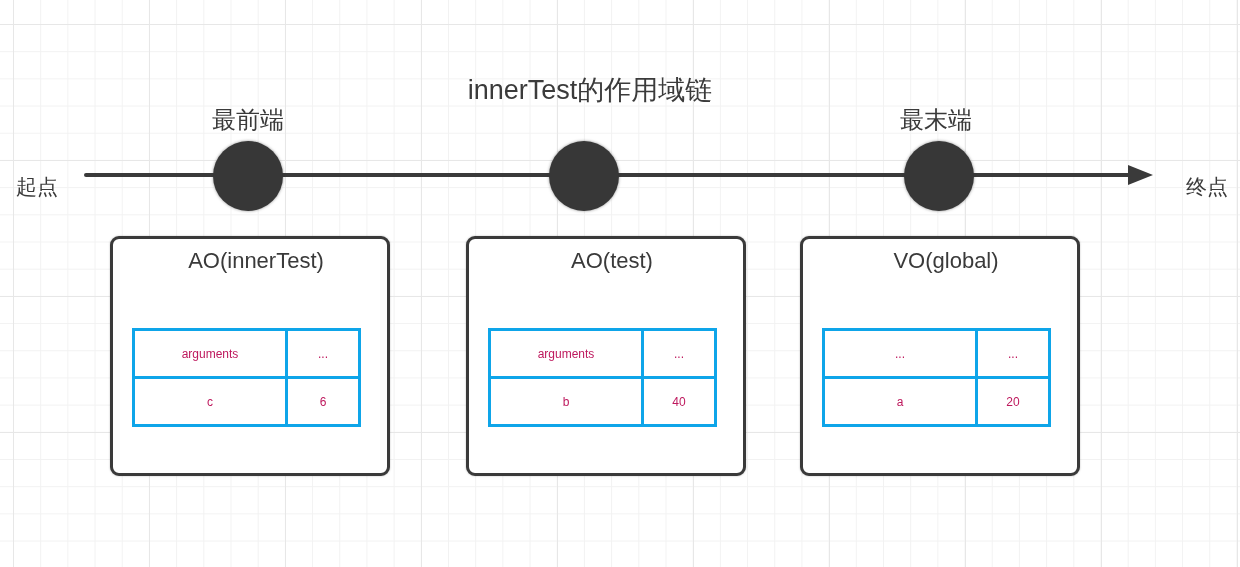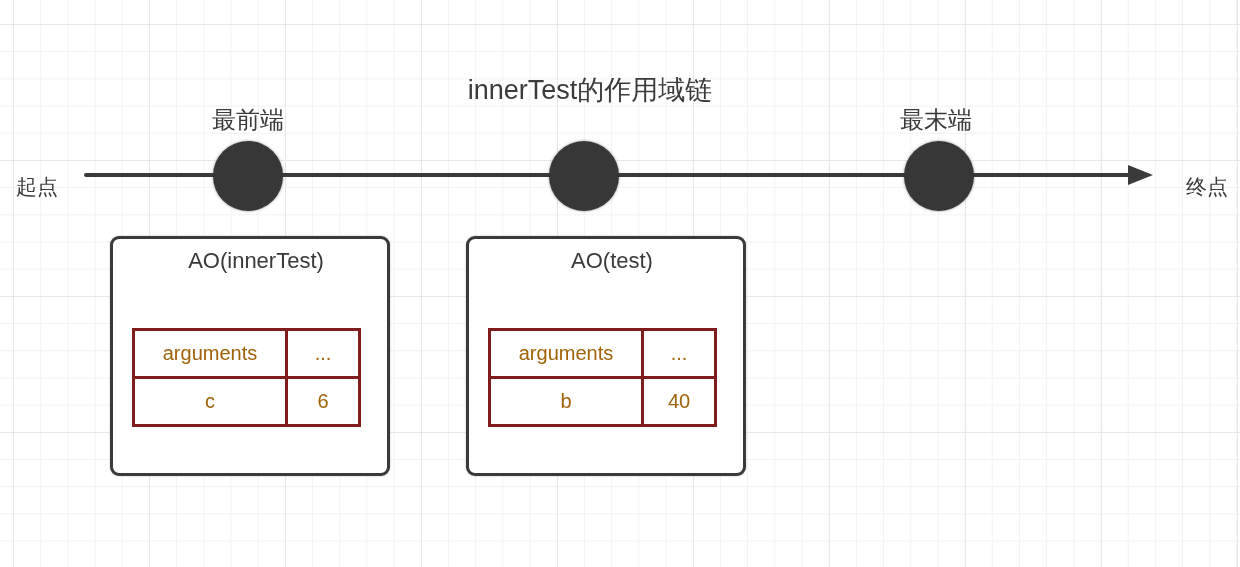--- a/index.html
+++ b/index.html
@@ -94,25 +94,25 @@
     font-size: 22px;
     color: #3a3a3a;
   }
   .vars-table {
     position: absolute;
     left: 19px; top: 89px;
     border-collapse: collapse;
     background: #ffffff;
   }
   .vars-table td {
-    border: 3px solid #7f1d1d;
+    border: 3px solid #0ea5e9;
     text-align: center;
     vertical-align: middle;
-    font-size: 20px;
-    color: #a16207;
+    font-size: 12px;
+    color: #be185d;
     height: 45px;
     padding: 0;
   }
   .vars-table td.name-cell  { width: 150px; }
   .vars-table td.value-cell { width: 70px; }
 </style>
 </head>
 <body>
 
 <div class="canvas">
@@ -156,14 +156,29 @@
           <td class="value-cell">...</td>
         </tr>
         <tr>
           <td class="name-cell">b</td>
           <td class="value-cell">40</td>
         </tr>
       </tbody>
     </table>
   </div>
 
+  <div class="scope-box b3">
+    <div class="scope-box-title">VO(global)</div>
+    <table class="vars-table">
+      <tbody>
+        <tr>
+          <td class="name-cell">...</td>
+          <td class="value-cell">...</td>
+        </tr>
+        <tr>
+          <td class="name-cell">a</td>
+          <td class="value-cell">20</td>
+        </tr>
+      </tbody>
+    </table>
+  </div>
 
 </div>
 
 </body></html>

